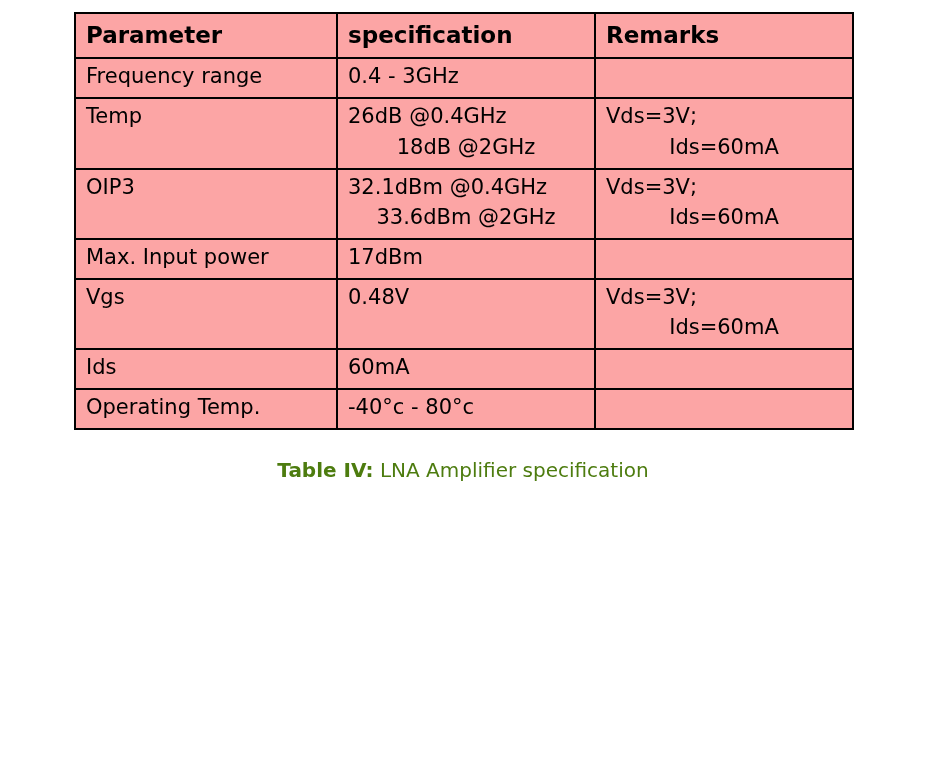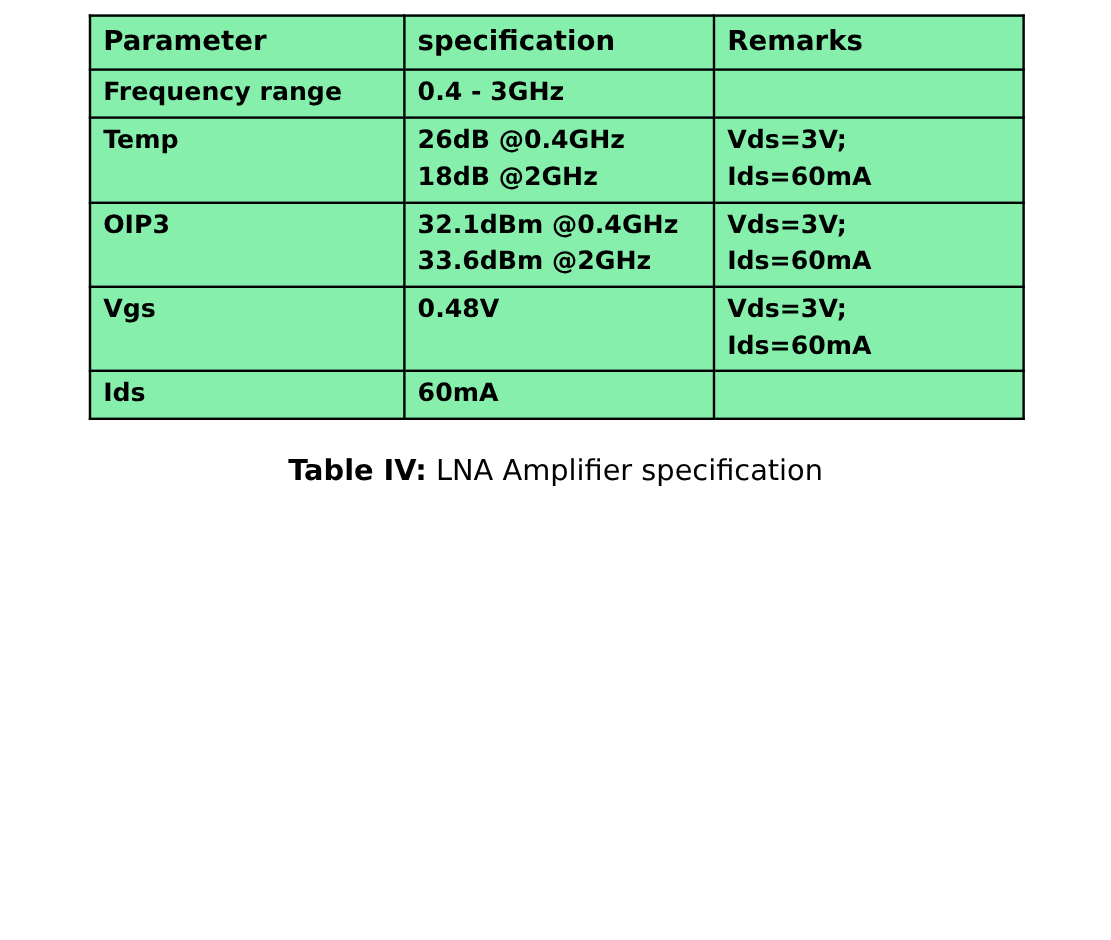--- a/index.html
+++ b/index.html
@@ -22,56 +22,57 @@
     padding: 12px 0 0 0;
   }
   .table-wrap {
     margin: 0 auto;
     width: 778px;
   }
   table.spec {
     border-collapse: collapse;
     width: 778px;
     table-layout: fixed;
-    background: #86efac;
+    background: #fca5a5;
   }
   table.spec td, table.spec th {
     border: 2px solid #000000;
     padding: 4px 10px 6px 10px;
     vertical-align: top;
     text-align: left;
     font-size: 21px;
     line-height: 1.32;
-    font-weight: bold;
+    font-weight: normal;
   }
   table.spec thead th {
     font-weight: bold;
     font-size: 23px;
     padding-top: 6px;
     padding-bottom: 7px;
   }
   col.c1 { width: 262px; }
   col.c2 { width: 258px; }
   col.c3 { width: 258px; }
   .cell-line {
     display: block;
     white-space: nowrap;
   }
   .cell-line + .cell-line {
     margin-top: 3px;
+    text-align: center;
   }
   .empty-cell {
     min-height: 27px;
   }
   .caption {
     margin: 28px auto 0 auto;
     width: 778px;
     text-align: center;
-    font-size: 24px;
-    color: #000000;
+    font-size: 20px;
+    color: #4d7c0f;
   }
   .caption b {
     font-weight: bold;
   }
   .caption .cap-text {
     font-weight: normal;
   }
 </style>
 </head>
 <body>
@@ -125,20 +126,31 @@
               <span class="cell-line">32.1dBm @0.4GHz</span>
               <span class="cell-line">33.6dBm @2GHz</span>
             </td>
             <td>
               <span class="cell-line">Vds=3V;</span>
               <span class="cell-line">Ids=60mA</span>
             </td>
           </tr>
           <tr>
             <td>
+              <span class="cell-line">Max. Input power</span>
+            </td>
+            <td>
+              <span class="cell-line">17dBm</span>
+            </td>
+            <td>
+              <span class="cell-line empty-cell">&nbsp;</span>
+            </td>
+          </tr>
+          <tr>
+            <td>
               <span class="cell-line">Vgs</span>
             </td>
             <td>
               <span class="cell-line">0.48V</span>
             </td>
             <td>
               <span class="cell-line">Vds=3V;</span>
               <span class="cell-line">Ids=60mA</span>
             </td>
           </tr>
@@ -146,20 +158,31 @@
             <td>
               <span class="cell-line">Ids</span>
             </td>
             <td>
               <span class="cell-line">60mA</span>
             </td>
             <td>
               <span class="cell-line empty-cell">&nbsp;</span>
             </td>
           </tr>
+          <tr>
+            <td>
+              <span class="cell-line">Operating Temp.</span>
+            </td>
+            <td>
+              <span class="cell-line">-40°c - 80°c</span>
+            </td>
+            <td>
+              <span class="cell-line empty-cell">&nbsp;</span>
+            </td>
+          </tr>
         </tbody>
     </table>
   </div>
 
   <div class="caption">
     <b>Table IV:</b>
     <span class="cap-text">LNA Amplifier specification</span>
   </div>
 
 </div>

